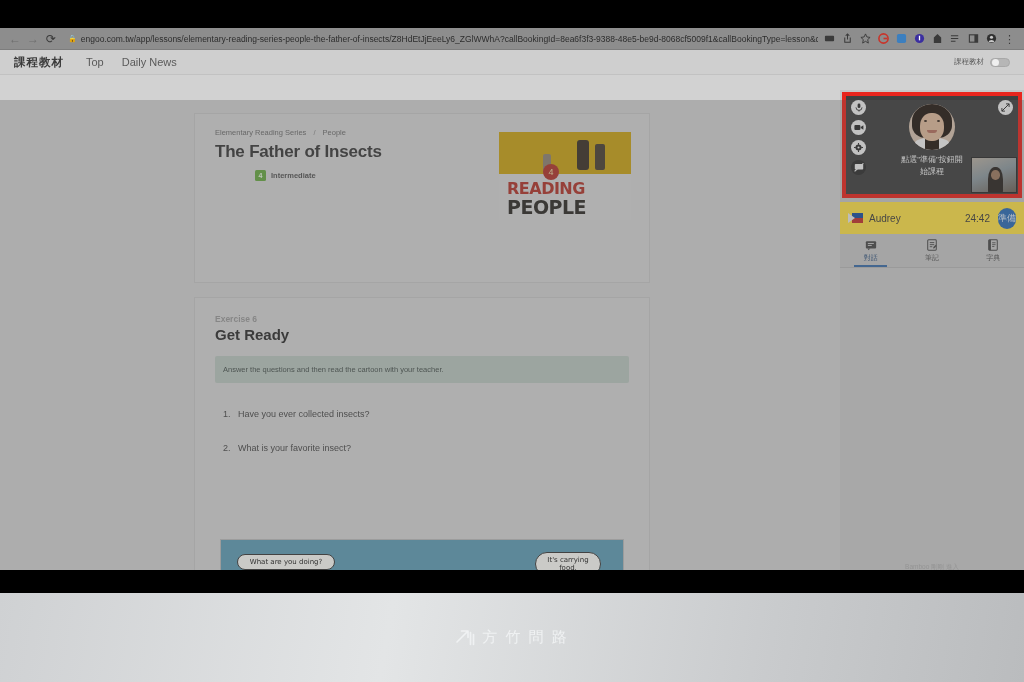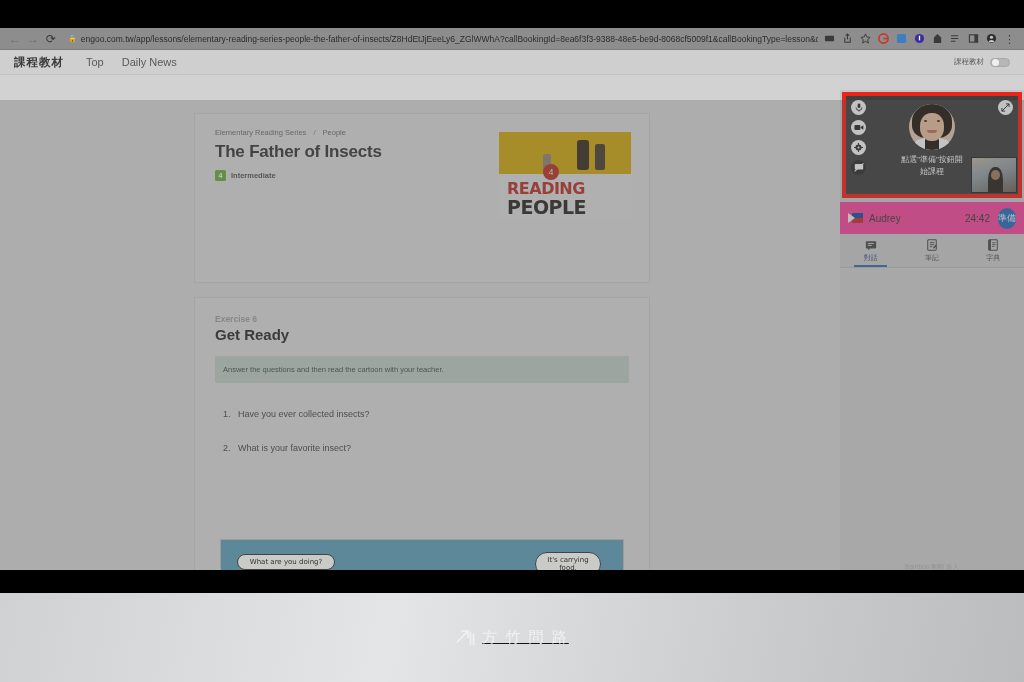--- a/index.html
+++ b/index.html
@@ -66,21 +66,21 @@
   
   .content { position: absolute; left: 0; top: 25px; width: 845px; height: 495px; overflow: hidden; }
   .card {
     position: absolute; left: 194px; width: 456px; background: #d4d4d4;
     border: 1px solid #c6c6c6;
   }
   .card-hero { top: 38px; height: 170px; padding: 14px 20px; }
   .breadcrumb { font-size: 7.5px; color: #6e6e6e; margin-bottom: 5px; }
   .bc-sep { margin: 0 5px; color: #8a8a8a; }
   .lesson-title { font-size: 17px; font-weight: bold; color: #3a3a3a; letter-spacing: -0.2px; }
-  .level-row { display: flex; align-items: center; gap: 5px; margin-top: 8px; }
+  .level-row { display: flex; align-items: center; gap: 5px; margin-top: 8px; margin-left: 40px; }
   .level-badge {
     width: 11px; height: 11px; background: #67a843; color: #eaf6e2;
     font-size: 7px; display: flex; align-items: center; justify-content: center;
     border-radius: 1.5px; font-weight: bold;
   }
   .level-text { font-size: 7.5px; color: #545454; font-weight: bold; }
 
   .hero-art {
     position: absolute; right: 18px; top: 18px; width: 132px; height: 88px;
     background: #c9a61f; overflow: hidden;
@@ -163,21 +163,21 @@
     position: absolute; right: 1px; bottom: 1px; width: 46px; height: 36px;
     background: #7b8a8f; overflow: hidden; border: 1px solid #2a2a2a;
   }
   .sv-bg { position:absolute; inset:0; background: linear-gradient(160deg,#b9b0a4 0%, #8e9aa0 45%, #6d6257 100%); }
   .sv-person { position:absolute; left:16px; top:9px; width:15px; height:27px; background:#2c2622; border-radius:45% 45% 14% 14%; }
   .sv-face { position:absolute; left:19px; top:12px; width:9px;height:10px; background:#9d7a60; border-radius:48%; }
 
   
   .inforow {
     position: absolute; left: 0; top: 112px; width: 184px; height: 32px;
-    display: flex; align-items: center; padding: 0 8px; background: #ec4899;
+    display: flex; align-items: center; padding: 0 8px; background: #fde047;
   }
   .flag { width: 15px; height: 10px; position: relative; overflow: hidden; flex: 0 0 auto; }
   .flag .fb { position:absolute; right:0; top:0; width:11px;height:5px; background:#1b4fa0; }
   .flag .fr { position:absolute; right:0; bottom:0; width:11px;height:5px; background:#c0332c; }
   .flag .ft { position:absolute; left:0; top:0; width:0;height:0;
     border-top:5px solid transparent; border-bottom:5px solid transparent; border-left:7px solid #e8e8e8;}
   .tutor-name { font-size: 10px; color: #3d3d3d; margin-left: 6px; }
   .timer { font-size: 10px; color: #3d3d3d; margin-left: auto; margin-right: 8px; }
   .ready-btn {
     background: #2c6cb5; color: #e9f0f8; font-size: 9px;
@@ -210,21 +210,21 @@
   .dimmer {
     position: absolute; left:0; top:50px; width: 1024px; height: 520px;
     background: rgba(90,90,90,0.30); pointer-events: none;
   }
 
   
   .blackband { position: absolute; left: 0; top: 570px; width: 1024px; height: 23px; background: #000; }
   .bottomarea {
     position: absolute; left: 0; top: 593px; width: 1024px; height: 89px;
     background: linear-gradient(100deg,#cfd1d3 0%, #e3e5e6 38%, #c9cbcd 75%, #babcbe 100%);
-    display: flex; align-items: center; justify-content: center; text-decoration: underline;
+    display: flex; align-items: center; justify-content: center;
   }
   .watermark { display: flex; align-items: center; gap: 5px; opacity: 0.9; }
   .wm-logo { width: 22px; height: 18px; }
   .wm-text { font-size: 15px; color: #f2f4f5; letter-spacing: 2px; }
 </style>
 </head>
 <body>
 
 <div id="screen">
 

